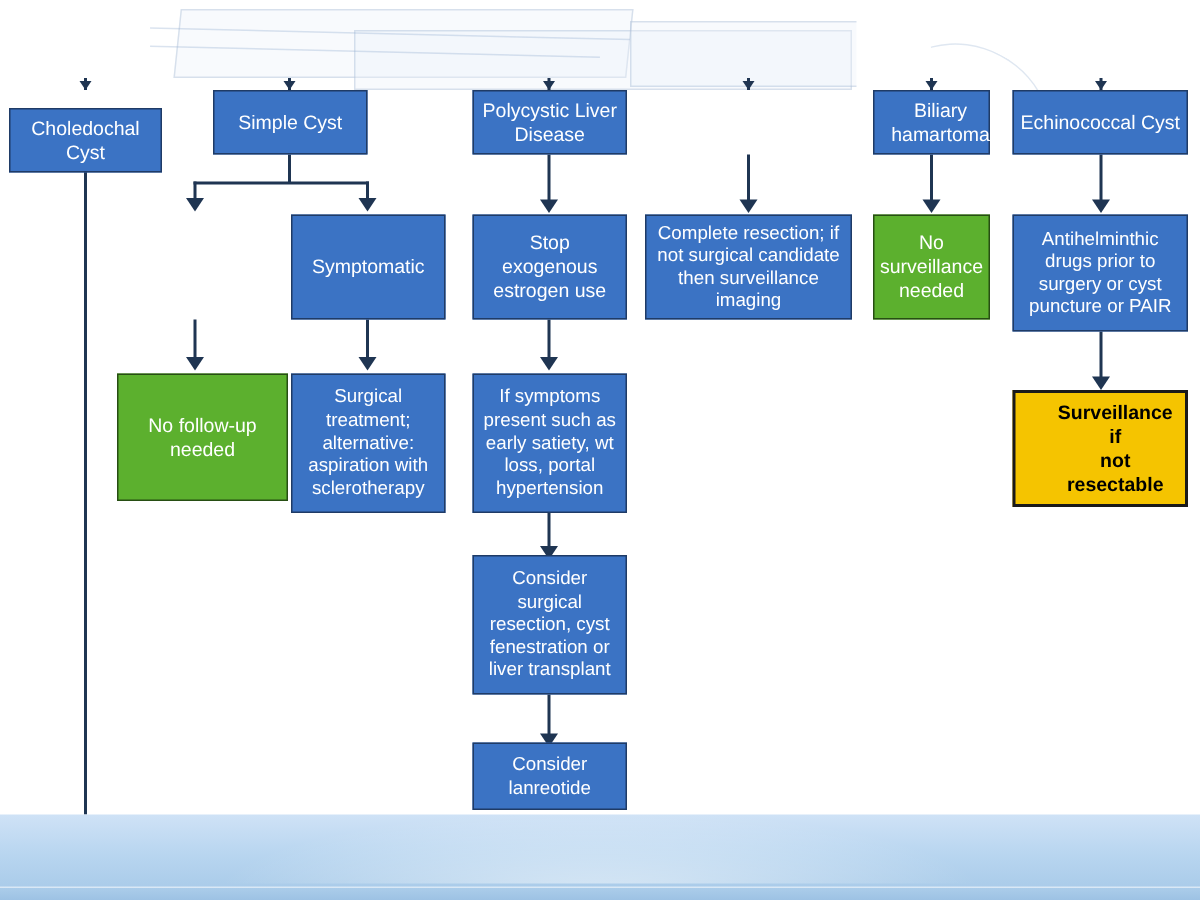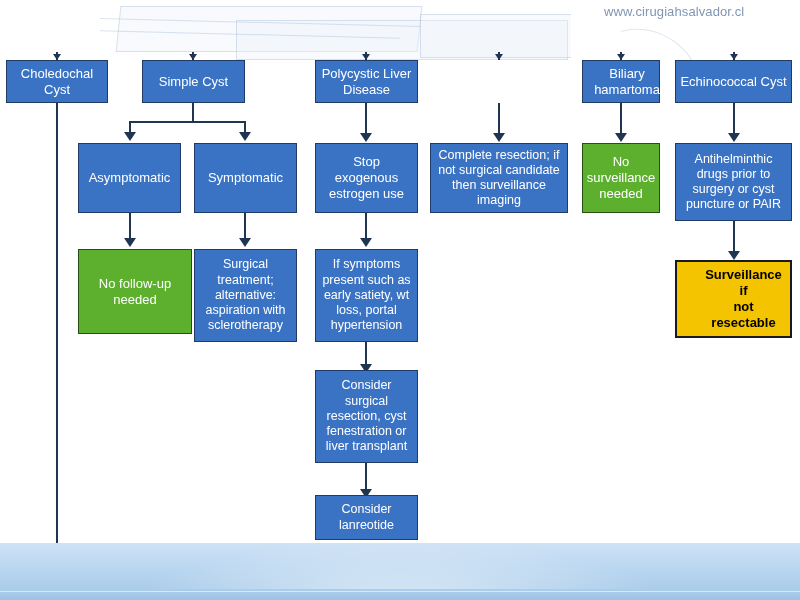--- a/index.html
+++ b/index.html
@@ -116,21 +116,20 @@
 
 <div id="stage">
 
   <div class="ghost" style="left:118px;top:6px;width:300px;height:44px;transform:skewX(-6deg);"></div>
   <div class="ghost" style="left:236px;top:20px;width:330px;height:38px;"></div>
   <div class="ghost2" style="left:100px;top:22px;width:320px;transform:rotate(1.4deg);"></div>
   <div class="ghost2" style="left:100px;top:34px;width:300px;transform:rotate(1.4deg);"></div>
   <div class="ghost" style="left:420px;top:14px;width:150px;height:42px;border-right:none;"></div>
   <div class="ghost-arc" style="left:580px;top:30px;width:120px;height:110px;transform:rotate(28deg);"></div>
 
-  <div class="url" style="left:604px;top:4px;">www.cirugiahsalvador.cl</div>
 
   <div class="vline" style="left:56px;top:52px;height:8px;"></div>
   <div class="arrow-nub" style="left:53px;top:54px;"></div>
 
   <div class="vline" style="left:192px;top:52px;height:8px;"></div>
   <div class="arrow-nub" style="left:189px;top:54px;"></div>
 
   <div class="vline" style="left:365px;top:52px;height:8px;"></div>
   <div class="arrow-nub" style="left:362px;top:54px;"></div>
 
@@ -175,35 +174,34 @@
 
   <div class="vline" style="left:620px;top:103px;height:31px;"></div>
   <div class="arrowhead" style="left:615px;top:133px;"></div>
 
   <div class="vline" style="left:733px;top:103px;height:31px;"></div>
   <div class="arrowhead" style="left:728px;top:133px;"></div>
 
   <div class="vline" style="left:733px;top:221px;height:32px;"></div>
   <div class="arrowhead" style="left:728px;top:251px;"></div>
 
-  <div class="node blue" style="left:6px;top:60px;width:102px;height:43px;font-size:13px;">Choledochal
+  <div class="node blue" style="left:6px;top:72px;width:102px;height:43px;font-size:13px;">Choledochal
 Cyst</div>
 
   <div class="node blue" style="left:142px;top:60px;width:103px;height:43px;font-size:13px;">Simple Cyst</div>
 
   <div class="node blue" style="left:315px;top:60px;width:103px;height:43px;font-size:13px;text-align:center;">Polycystic Liver
 Disease</div>
 
 
   <div class="node blue" style="left:582px;top:60px;width:78px;height:43px;font-size:13px;padding-left:16px;">Biliary
 hamartoma</div>
 
   <div class="node blue" style="left:675px;top:60px;width:117px;height:43px;font-size:13px;">Echinococcal Cyst</div>
 
-  <div class="node blue" style="left:78px;top:143px;width:103px;height:70px;font-size:13px;">Asymptomatic</div>
 
   <div class="node blue" style="left:194px;top:143px;width:103px;height:70px;font-size:13px;">Symptomatic</div>
 
   <div class="node blue" style="left:315px;top:143px;width:103px;height:70px;font-size:13px;">Stop exogenous
 estrogen use</div>
 
   <div class="node blue" style="left:430px;top:143px;width:138px;height:70px;font-size:12.5px;">Complete resection; if
 not surgical candidate
 then surveillance
 imaging</div>

